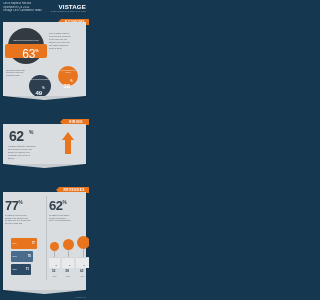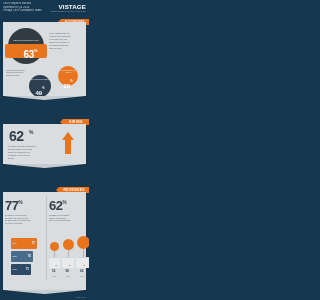--- a/index.html
+++ b/index.html
@@ -62,21 +62,21 @@
     background:#333b42;
   }
   .donut .lbl{
     position:absolute;left:0;right:0;top:11px;text-align:center;
     font-size:2px;line-height:2.6px;color:#e8e8e8;
   }
   .bigpill{
     position:absolute;left:2px;top:22px;width:42px;height:14px;border-radius:2px;
     background:#e8741e;color:#fff;text-align:center;
   }
-  .bigpill .num{font-size:10px;font-weight:bold;line-height:14px;letter-spacing:-.3px;margin-left:9px;}
+  .bigpill .num{font-size:12px;font-weight:normal;line-height:14px;letter-spacing:-.3px;margin-left:9px;}
   .bigpill .pct{font-size:4px;font-weight:bold;vertical-align:super;}
 
   .smallcirc{
     position:absolute;width:20px;height:20px;border-radius:50%;
     text-align:center;color:#fff;
   }
   .smallcirc .t{font-size:1.6px;line-height:2px;padding-top:4px;color:#e4e4e4;}
   .smallcirc .n{font-size:6px;font-weight:bold;line-height:7px;}
   .smallcirc .p{font-size:2.6px;font-weight:bold;vertical-align:super;}
   .c38{right:8px;top:44px;background:#e8741e;}

